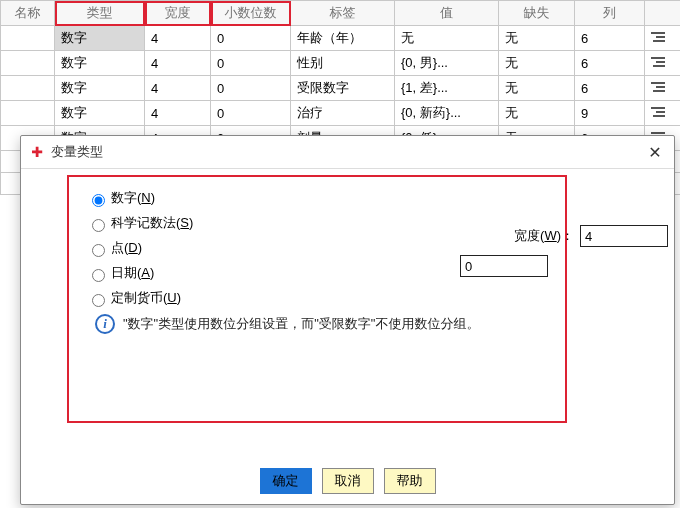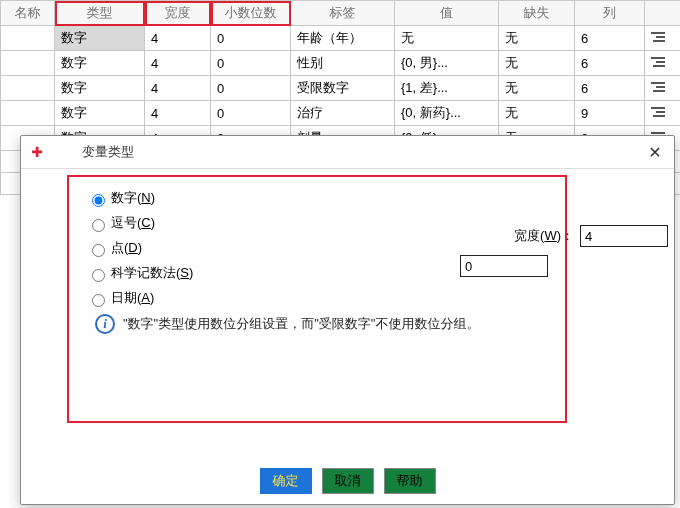--- a/index.html
+++ b/index.html
@@ -89,21 +89,21 @@
   }
   .titlebar .app-icon {
     width: 16px; height: 16px;
     display: inline-flex;
     align-items: center;
     justify-content: center;
     margin-right: 6px;
     font-size: 14px;
     color: #d23;
   }
-  .titlebar .title { flex: 1; color: #333; margin-left: 31px; }
+  .titlebar .title { flex: 1; color: #333; }
   .titlebar .close {
     width: 22px; height: 22px;
     display: flex;
     align-items: center;
     justify-content: center;
     font-size: 16px;
     color: #333;
     cursor: pointer;
   }
   .dlg-body {
@@ -175,28 +175,28 @@
   .dlg-buttons {
     display: flex;
     justify-content: center;
     gap: 10px;
     padding: 10px 0 10px 0;
   }
   .btn {
     min-width: 52px;
     height: 26px;
     border: 1px solid #888;
-    background: #15803d;
+    background: #fef9c3;
     cursor: pointer;
     font-family: inherit;
     font-size: 13px;
   }
   .btn.primary {
     background: #1d74d6;
-    color: #fde047;
+    color: #000000;
     border-color: #1d74d6;
   }
   .u { text-decoration: underline; }
 </style>
 </head>
 <body>
 
 <table class="grid">
   <colgroup>
     <col style="width:54px">
@@ -307,24 +307,24 @@
   <div class="titlebar">
     <span class="app-icon">✚</span>
     <span class="title">变量类型</span>
     <span class="close">✕</span>
   </div>
   <div class="dlg-body">
     <div class="red-frame"></div>
 
     <div class="radio-list" id="radio-list">
         <label><input type="radio" name="vtype" checked="" style=""><span>数字(<span class="u">N</span>)</span></label>
-        <label><input type="radio" name="vtype" style=""><span>逗号(<span class="u">C</span>)</span></label>
+        <label><input type="radio" name="vtype" style=""><span>科学记数法(<span class="u">S</span>)</span></label>
         <label><input type="radio" name="vtype" style=""><span>点(<span class="u">D</span>)</span></label>
-        <label><input type="radio" name="vtype" style=""><span>科学记数法(<span class="u">S</span>)</span></label>
         <label><input type="radio" name="vtype" style=""><span>日期(<span class="u">A</span>)</span></label>
+        <label><input type="radio" name="vtype" style=""><span>定制货币(<span class="u">U</span>)</span></label>
       </div>
 
     <div class="right-fields">
       <div class="row">
         <span class="lbl">
           <span>宽度</span>(<span class="u">W</span>)：
         </span>
         <input type="text" value="4" style="">
       </div>
       <div class="row">

